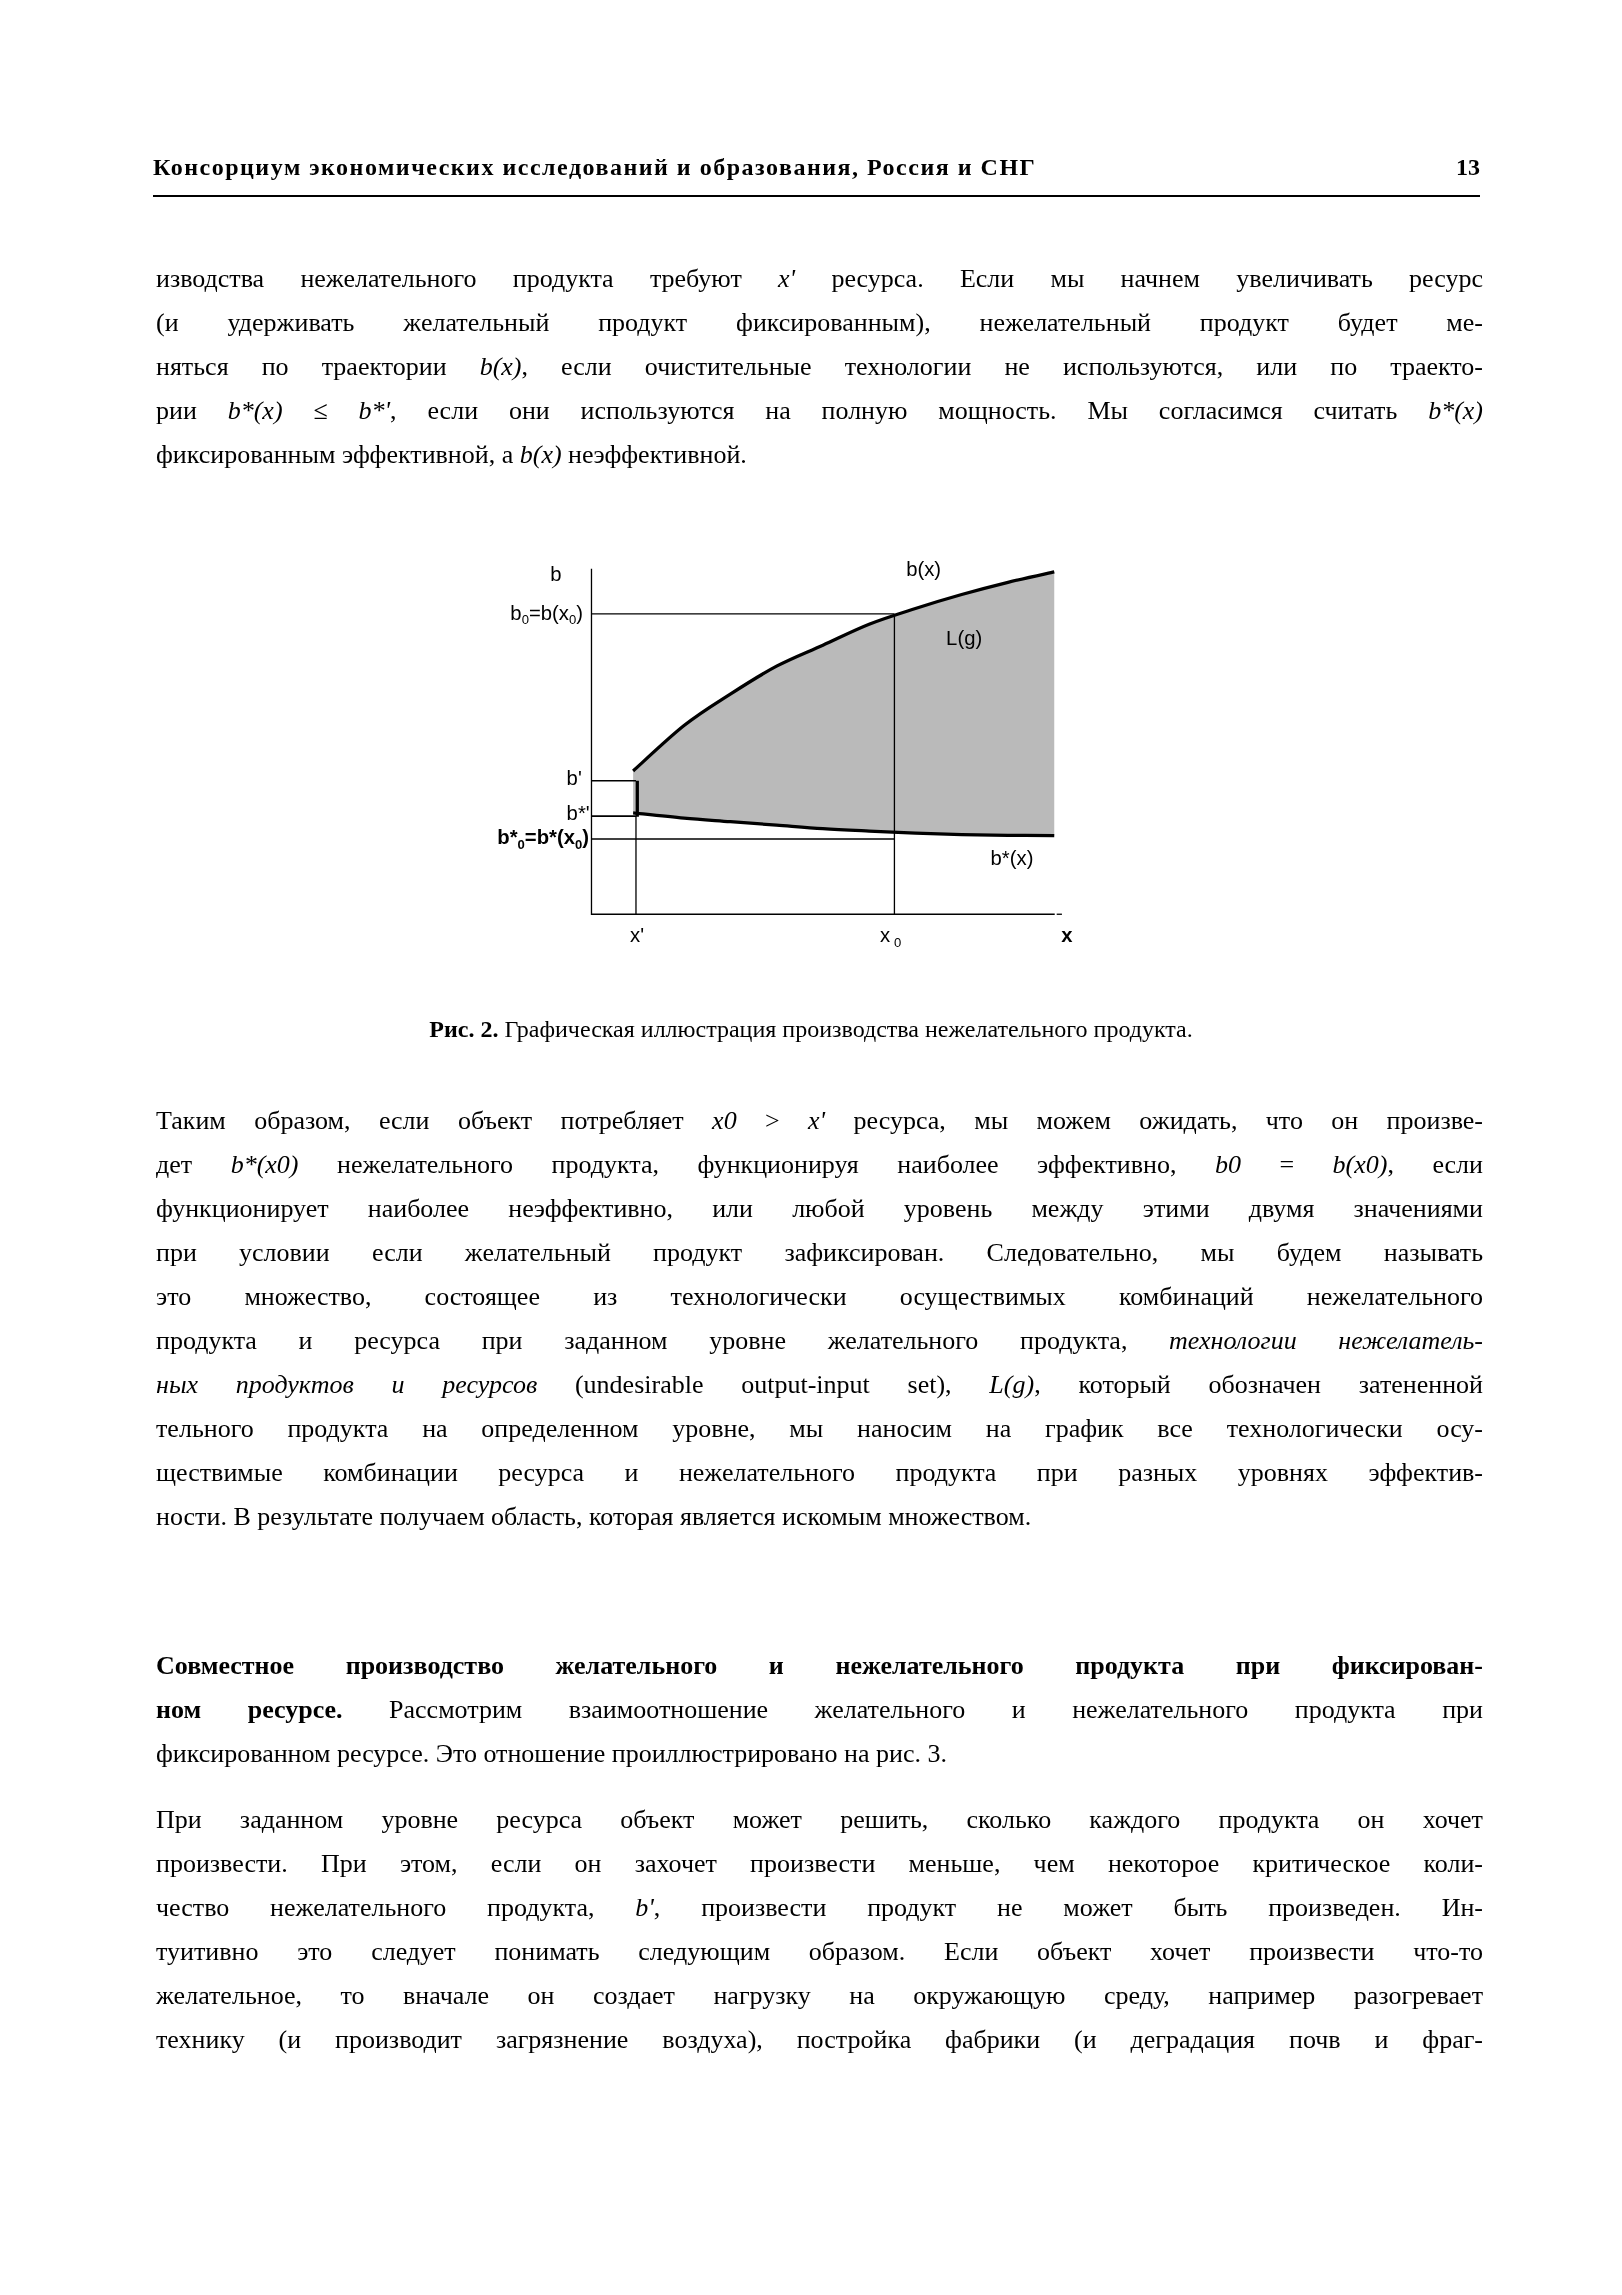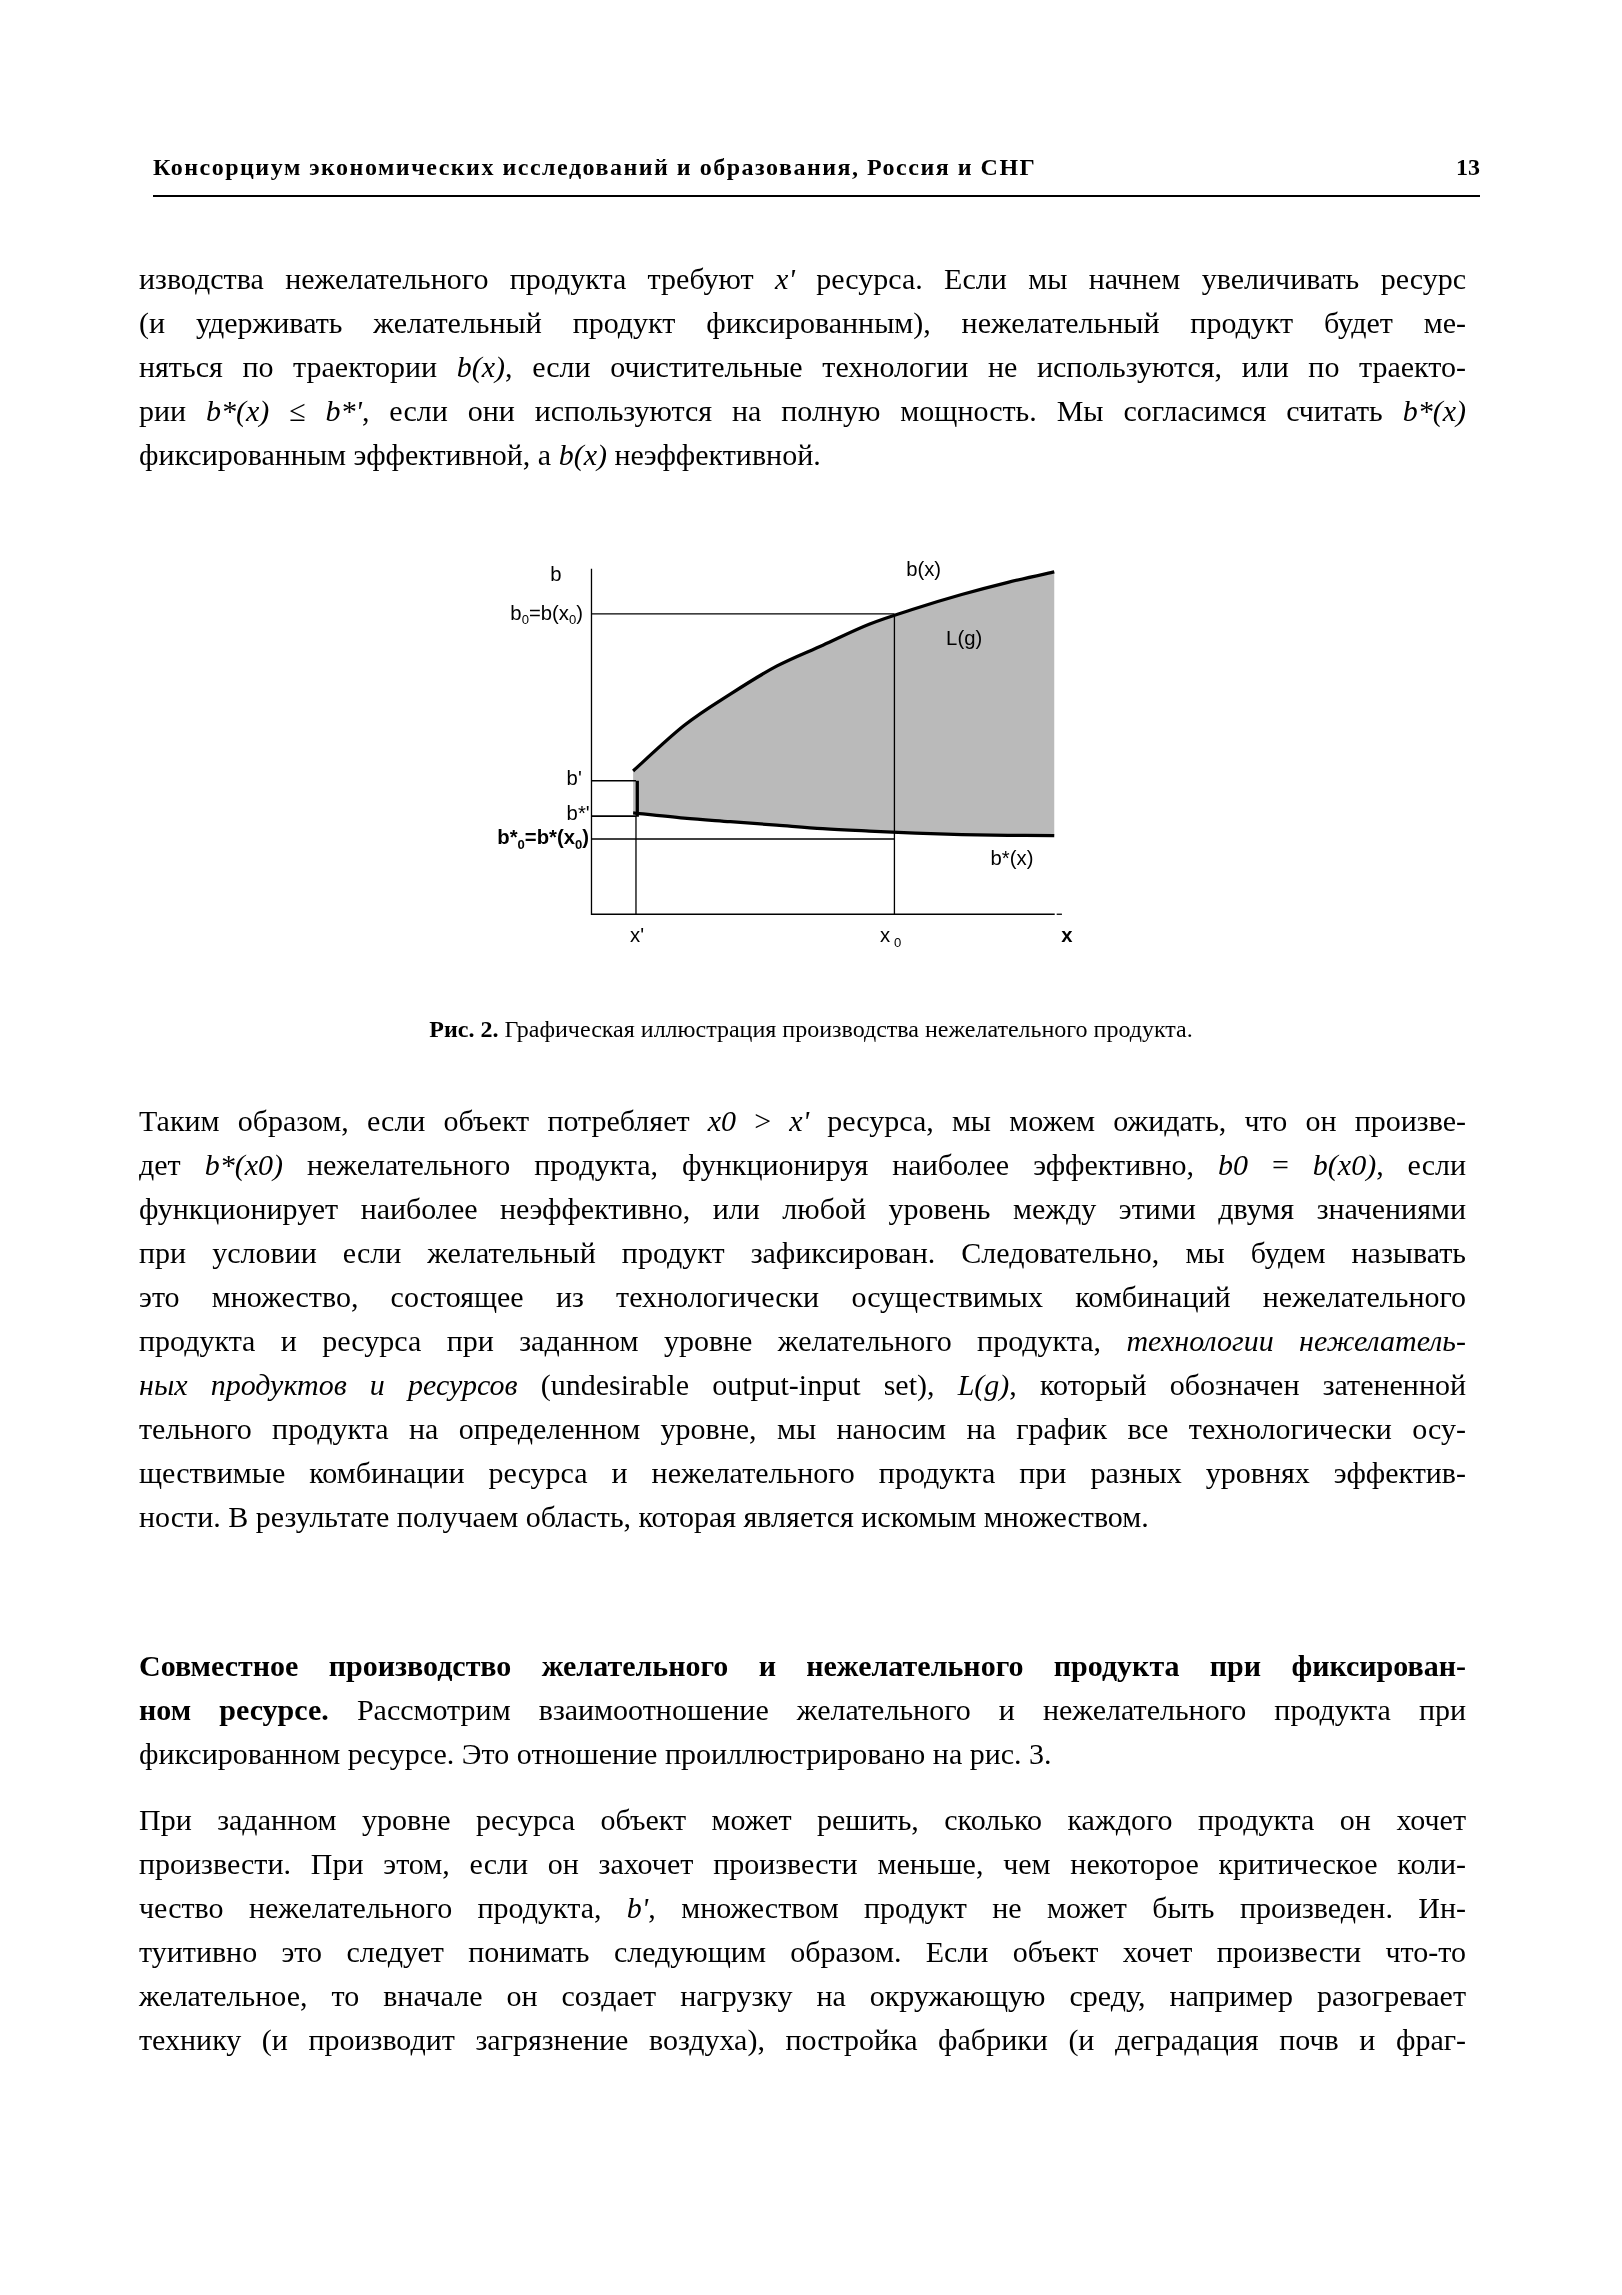--- a/index.html
+++ b/index.html
@@ -2,21 +2,21 @@
 <html style="font-size:10.5px"><head>
 <meta charset="utf-8">
 <style>
   html, body { margin: 0; padding: 0; background: #ffffff; }
   body { width: 1622px; height: 2295px; position: relative; overflow: hidden;
          font-family: "Liberation Serif", "DejaVu Serif", serif; color: #000; }
   .header { position: absolute; left: 153px; top: 154px; width: 1327px; height: 41px;
             border-bottom: 2.6px solid #000; font-weight: bold; }
   .header-title { position: absolute; left: 0; top: 0; font-size: 24px; letter-spacing: 1.5px; white-space: nowrap; }
   .header-page { position: absolute; right: 0; top: 0; font-size: 24px; text-align: right; }
-  .para { position: absolute; left: 139px; width: 1327px; font-size: 30px; line-height: 44px;
+  .para { position: absolute; left: 156px; width: 1327px; font-size: 26px; line-height: 44px;
           text-align: justify; text-align-last: left; }
   .line { display: block; text-align: justify; text-align-last: justify; white-space: nowrap; height: 44px; }
   .line.last { text-align-last: left; }
   i { font-style: italic; }
   .caption { position: absolute; left: 0; width: 1622px; top: 1016px; text-align: center; font-size: 24px; }
   .caption b { font-weight: bold; }
   svg.figure { position: absolute; left: 0; top: 0; }
   .fig-label { font-family: "Liberation Sans", "DejaVu Sans", sans-serif; font-size: 31px; fill: #000; }
   .fig-sub { font-family: "Liberation Sans", "DejaVu Sans", sans-serif; font-size: 20px; fill: #000; }
   .bold { font-weight: bold; }
@@ -85,18 +85,18 @@
 
 <div class="para" style="top:1644px;">
   <span class="line"><b>Совместное производство желательного и нежелательного продукта при фиксирован-</b></span>
   <span class="line"><b>ном ресурсе.</b><span> Рассмотрим взаимоотношение желательного и нежелательного продукта при</span></span>
   <span class="line last"><span>фиксированном ресурсе. Это отношение проиллюстрировано на рис. 3.</span></span>
 </div>
 
 <div class="para" style="top:1798px;">
   <span class="line"><span>При заданном уровне ресурса объект может решить, сколько каждого продукта он хочет</span></span>
   <span class="line"><span>произвести. При этом, если он захочет произвести меньше, чем некоторое критическое коли-</span></span>
-  <span class="line"><span>чество нежелательного продукта, </span><i>b'</i><span>, множеством продукт не может быть произведен. Ин-</span></span>
+  <span class="line"><span>чество нежелательного продукта, </span><i>b'</i><span>, произвести продукт не может быть произведен. Ин-</span></span>
   <span class="line"><span>туитивно это следует понимать следующим образом. Если объект хочет произвести что-то</span></span>
   <span class="line"><span>желательное, то вначале он создает нагрузку на окружающую среду, например разогревает</span></span>
   <span class="line"><span>технику (и производит загрязнение воздуха), постройка фабрики (и деградация почв и фраг-</span></span>
 </div>
 
 
 </body></html>

